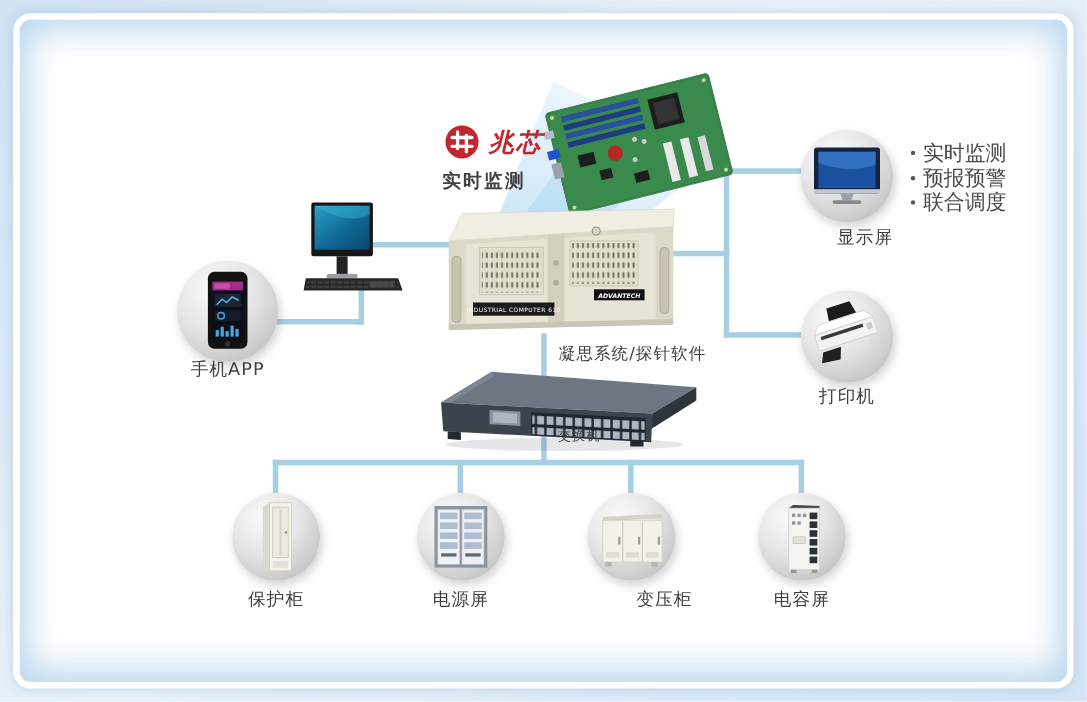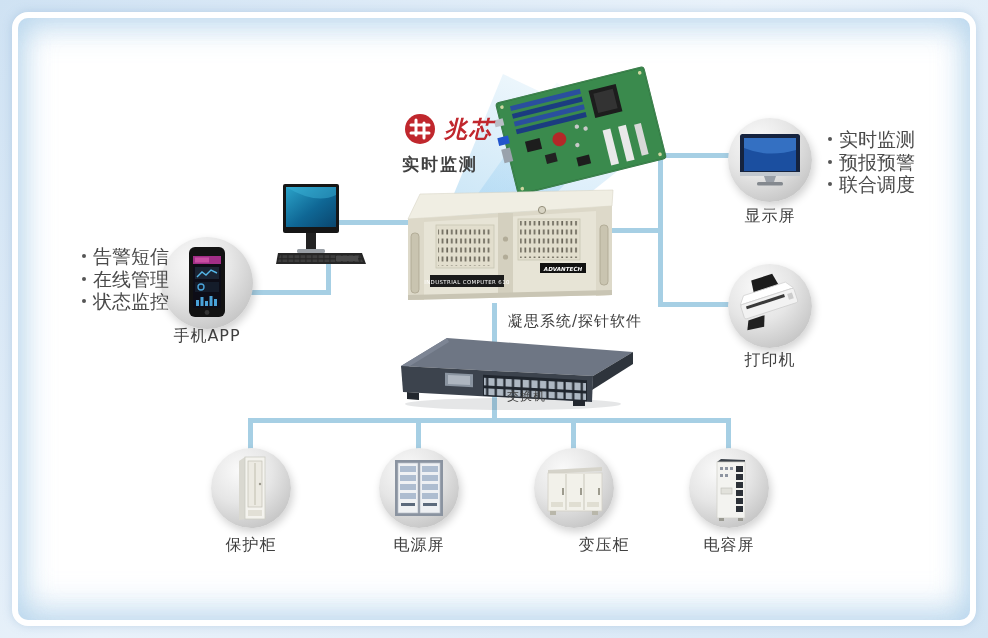--- a/index.html
+++ b/index.html
@@ -203,46 +203,32 @@
         <rect x="9" y="54" width="3" height="6"></rect>
           <rect x="13.5" y="51" width="3" height="9"></rect>
         <rect x="18" y="55" width="3" height="5"></rect>
           <rect x="22.5" y="50" width="3" height="10"></rect>
         <rect x="27" y="53" width="3" height="7"></rect>
       </g>
       <circle cx="20" cy="66.5" r="2.4" fill="#333"></circle>
     </svg>
   </div>
   <div class="lbl" style="left:161px;top:326px;width:92px;">手机APP</div>
-  <div class="feat" style="left:82px;top:245px;">
-    <div class="row">
-        <span class="dot"></span>
-        <span>告警短信</span>
-      </div>
-    <div class="row">
-        <span class="dot"></span>
-        <span>在线管理</span>
-      </div>
-    <div class="row">
-        <span class="dot"></span>
-        <span>状态监控</span>
-      </div>
-  </div>
 
   <div class="circle" style="left:728px;top:118px;width:84px;height:84px;">
     <svg width="66" height="56" viewBox="0 0 66 56">
       <rect x="3" y="2" width="60" height="42" rx="2.5" fill="#15233f"></rect>
       <rect x="7" y="6" width="52" height="33" fill="#1b4fa0"></rect>
       <path d="M7 6 l52 0 0 12 q-28 8 -52 -2 z" fill="#3f7fd0" opacity=".7"></path>
       <rect x="3" y="40" width="60" height="4" fill="#c2c8cf"></rect>
       <polygon points="27,44 39,44 37,50 29,50" fill="#9aa0a8"></polygon>
       <rect x="20" y="50" width="26" height="3.4" rx="1.5" fill="#84898f"></rect>
     </svg>
   </div>
-  <div class="lbl" style="left:728px;top:206px;width:84px;">显示屏</div>
+  <div class="lbl" style="left:728px;top:206px;width:84px;text-align:right;">显示屏</div>
   <div class="feat" style="left:828px;top:128px;">
     <div class="row">
         <span class="dot"></span>
         <span>实时监测</span>
       </div>
     <div class="row">
         <span class="dot"></span>
         <span>预报预警</span>
       </div>
     <div class="row">

